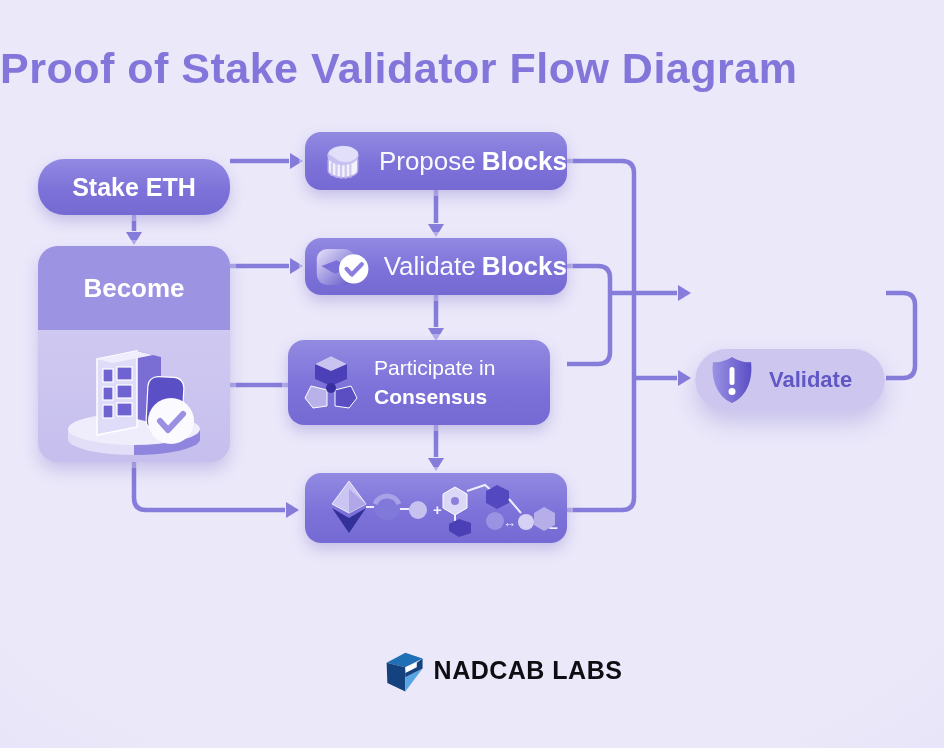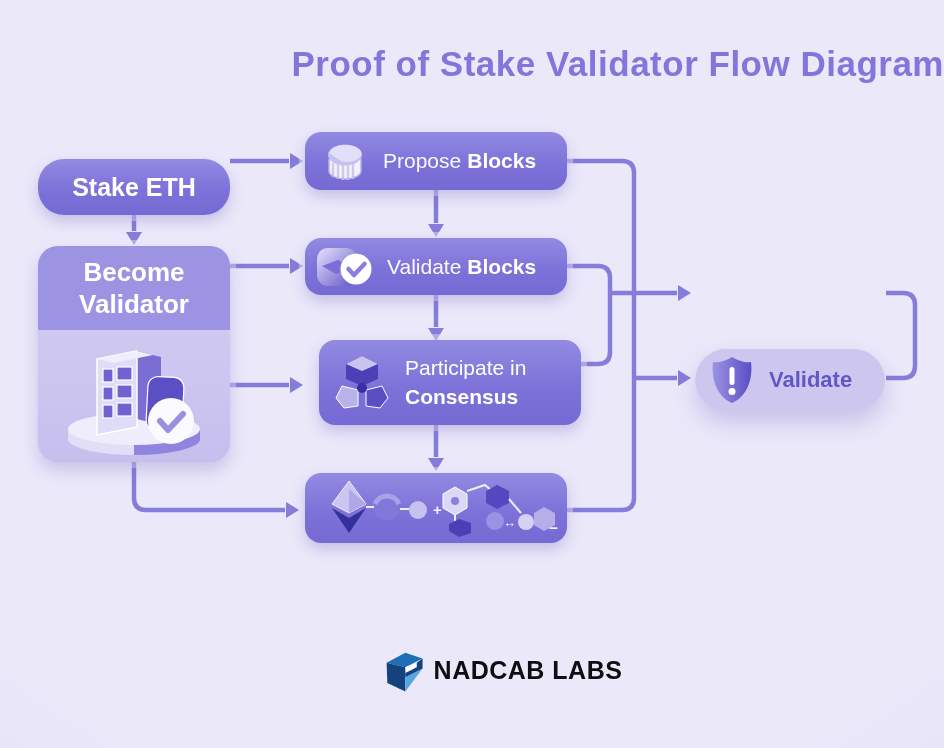--- a/index.html
+++ b/index.html
@@ -3,36 +3,36 @@
 <meta charset="utf-8">
 <style>
   html,body{margin:0;padding:0;background:#cfcae9;}
   .stage{
     position:relative;width:944px;height:748px;overflow:hidden;
     background:radial-gradient(125% 125% at 50% 42%, #EBE8FA 52%, #DDD8F1 100%);
     font-family:"Liberation Sans", sans-serif;
   }
   .layer{position:absolute;left:0;top:0;}
   .title{
-    position:absolute;left:0;top:44px;width:944px;text-align:right;
-    font-size:35px;font-weight:700;color:#8276DB;letter-spacing:.5px;
+    position:absolute;left:0;top:44px;width:944px;text-align:left;
+    font-size:43px;font-weight:700;color:#8276DB;letter-spacing:.5px;
   }
   .node{position:absolute;box-sizing:border-box;z-index:2;display:flex;align-items:center;}
   .purple-box{
     background:linear-gradient(180deg,#928ae2 0%,#7d72d9 55%,#7569d3 100%);
     border-radius:16px;color:#fff;
     box-shadow:0 6px 14px rgba(104,94,185,.30), 0 0 0 6px rgba(238,235,252,.45);
   }
   .stake{left:38px;top:122px;width:192px;height:56px;border-radius:26px;justify-content:center;
          font-size:25px;font-weight:700;margin-top:37px;}
   .propose{left:305px;top:132px;width:262px;height:58px;padding-left:14px;}
   .validate{left:305px;top:238px;width:262px;height:57px;padding-left:8px;}
-  .participate{left:319px;top:340px;width:262px;height:85px;padding-left:14px;}
+  .participate{left:288px;top:340px;width:262px;height:85px;padding-left:14px;}
   .chainbox{left:305px;top:473px;width:262px;height:70px;justify-content:center;}
-  .row-label{margin-left:12px;font-size:21px;white-space:nowrap;}
+  .row-label{margin-left:12px;font-size:26px;white-space:nowrap;}
   .w-reg{font-weight:400;opacity:.96;}
   .w-bold{font-weight:800;margin-left:6px;}
   .two-line{margin-left:14px;font-size:21px;line-height:1.35;}
   .two-line .l1{font-weight:500;}
   .two-line .l2{font-weight:800;}
   .become{
     left:38px;top:246px;width:192px;height:216px;border-radius:20px;overflow:hidden;
     background:#CBC4EF;flex-direction:column;align-items:stretch;
     box-shadow:0 8px 16px rgba(104,94,185,.28), 0 0 0 6px rgba(238,235,252,.40);
   }
@@ -107,21 +107,20 @@
       <path d="M10 16 A17 10.5 0 0 1 42 14 A14 9 0 0 1 22 24 Z" fill="#E2DFFA"></path>
     </svg>
     <span class="row-label">
       <span class="w-reg">Propose</span><span class="w-bold">Blocks</span>
     </span>
   </div>
 
   <div class="node become">
     <div class="become-head">
       <div>Become</div>
-      <div>Validator</div>
     </div>
     <div class="become-body">
       <svg width="170" height="126" viewBox="0 0 170 126">
         <ellipse cx="85" cy="106" rx="66" ry="16" fill="#C0B8EC"></ellipse>
         <path d="M19 96 L19 106 A66 16 0 0 0 151 106 L151 96 Z" fill="#9densities" opacity="0"></path>
         <path d="M19 96 L19 107 A66 16 0 0 0 85 122 L85 96 Z" fill="#E2DEF8"></path>
         <path d="M85 96 L85 122 A66 16 0 0 0 151 107 L151 96 Z" fill="#8F85DE"></path>
         <ellipse cx="85" cy="96" rx="66" ry="16" fill="#EFEDFC"></ellipse>
         <polygon points="88,18 112,24 112,92 88,86" fill="#7A6ED5"></polygon>
         <polygon points="48,26 88,18 88,94 48,102" fill="#DFDCF9" stroke="#FFFFFF" stroke-width="1.5"></polygon>

